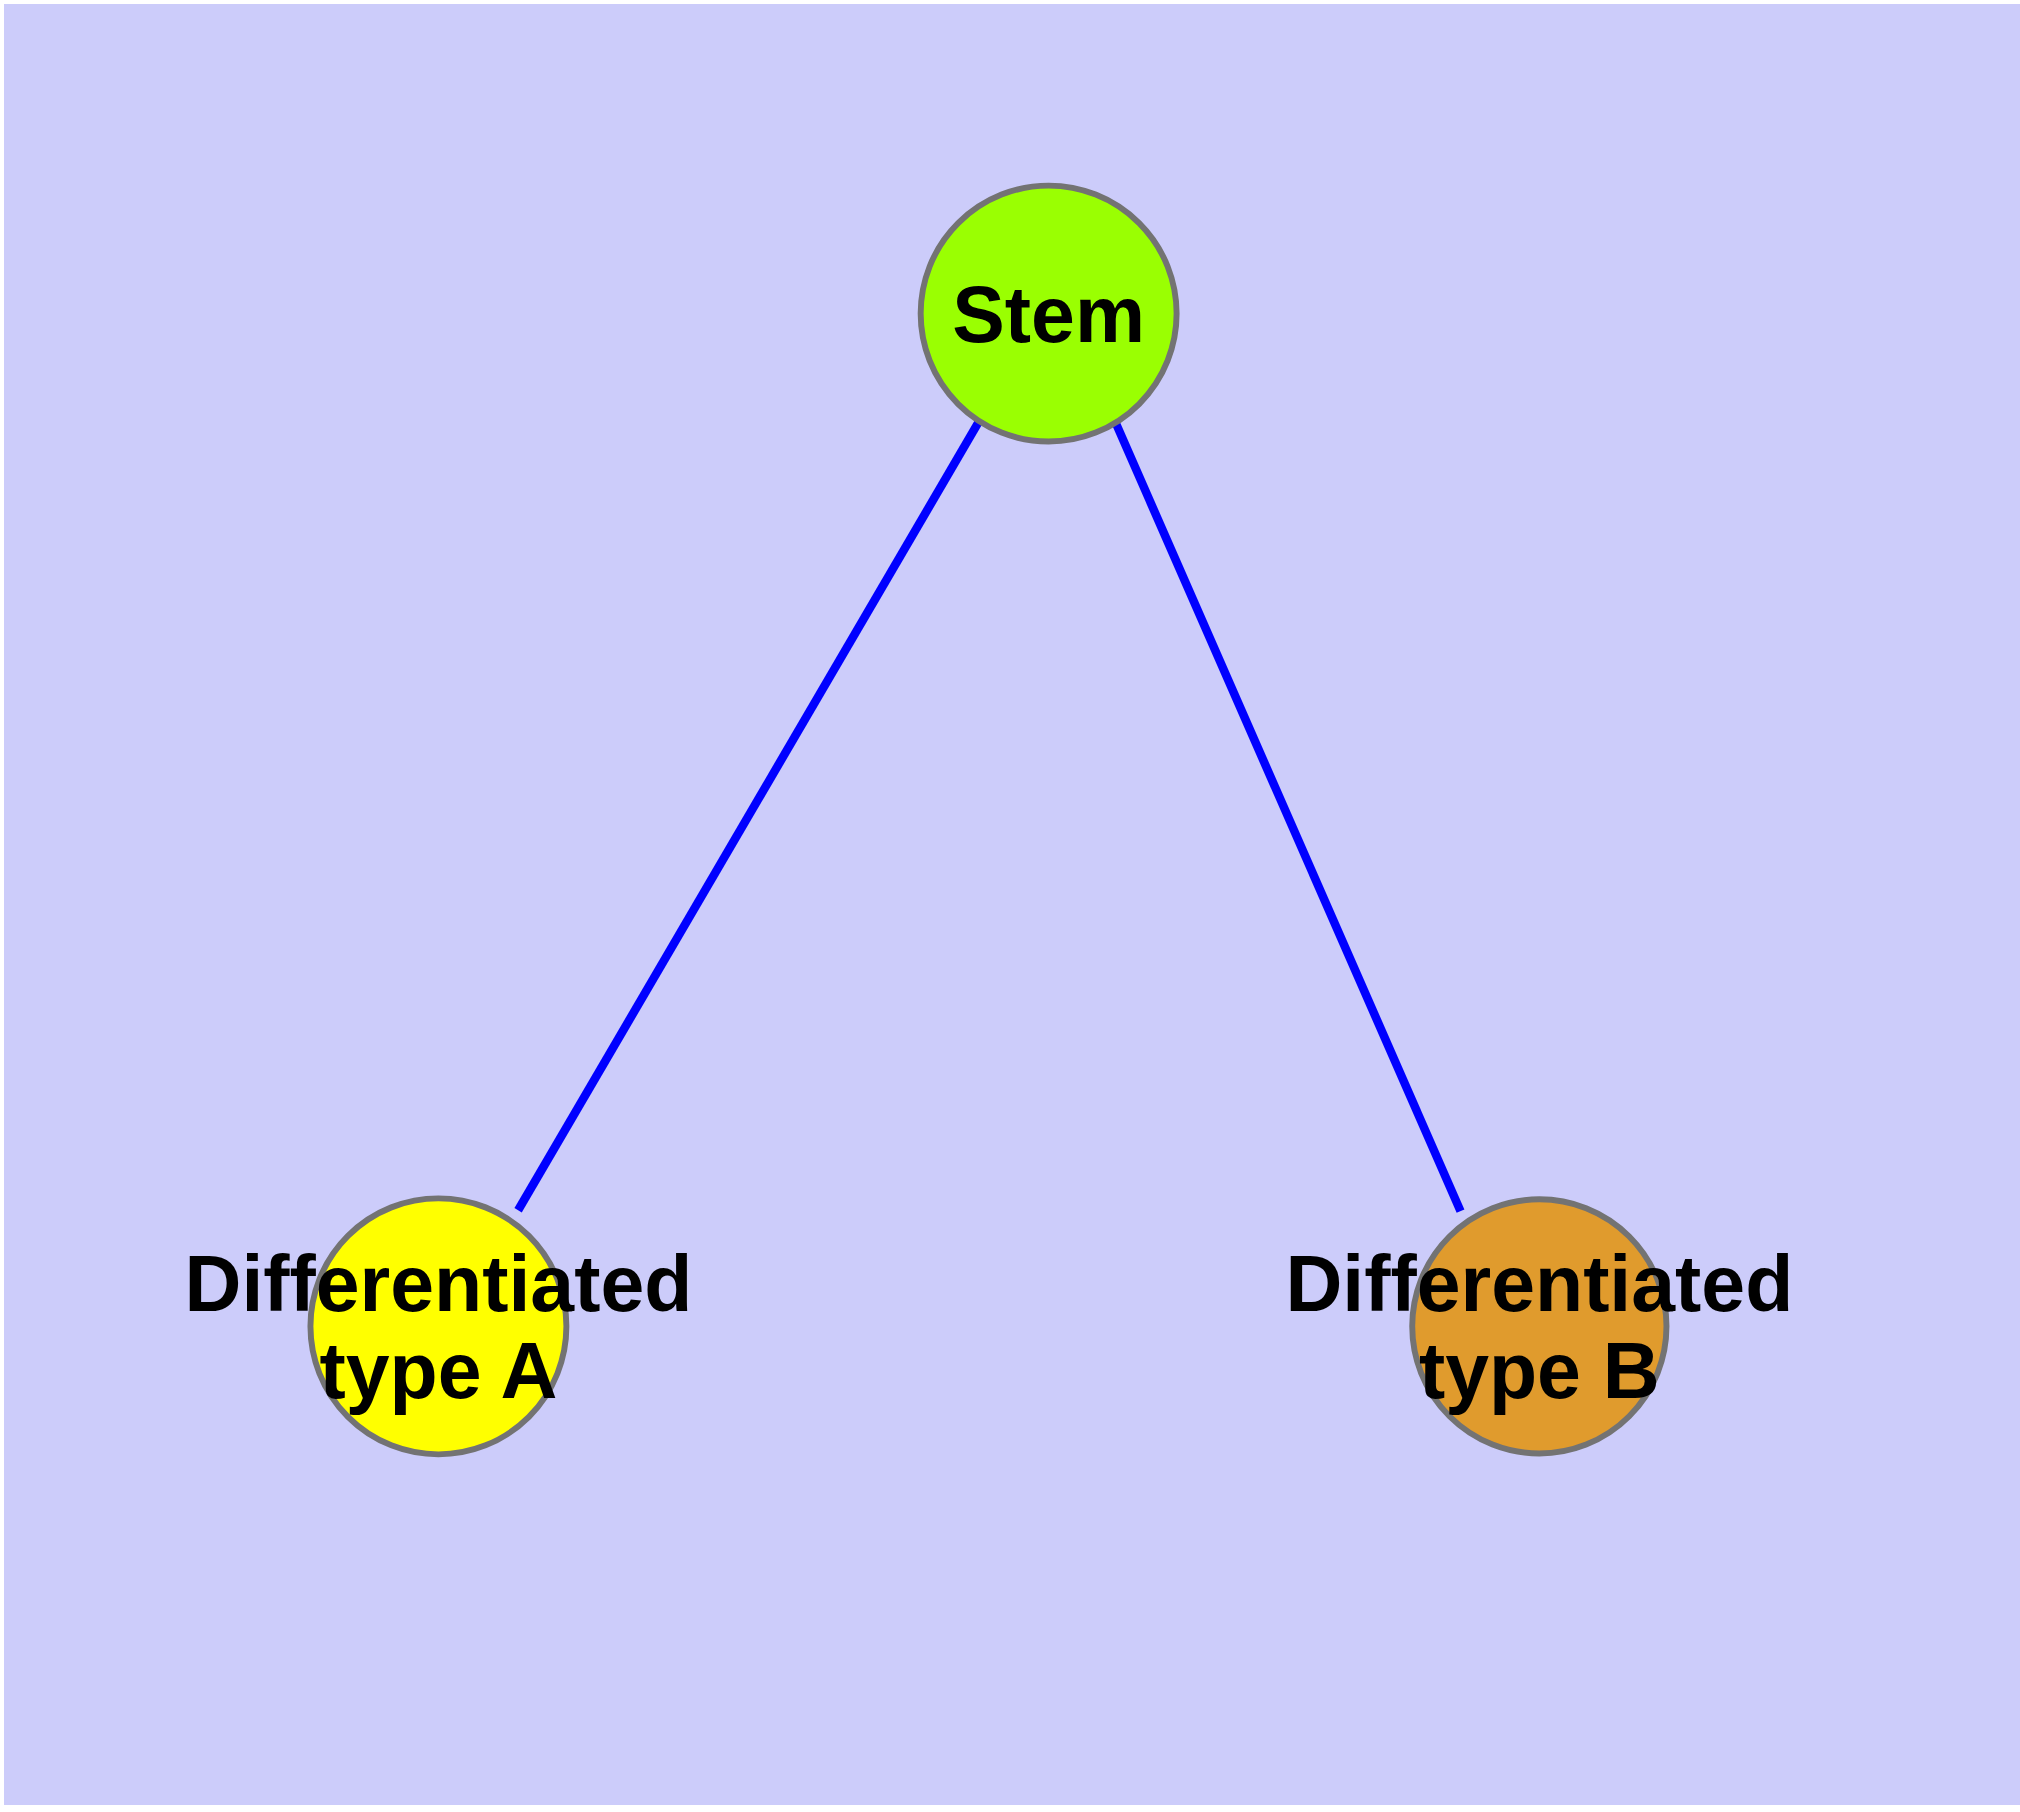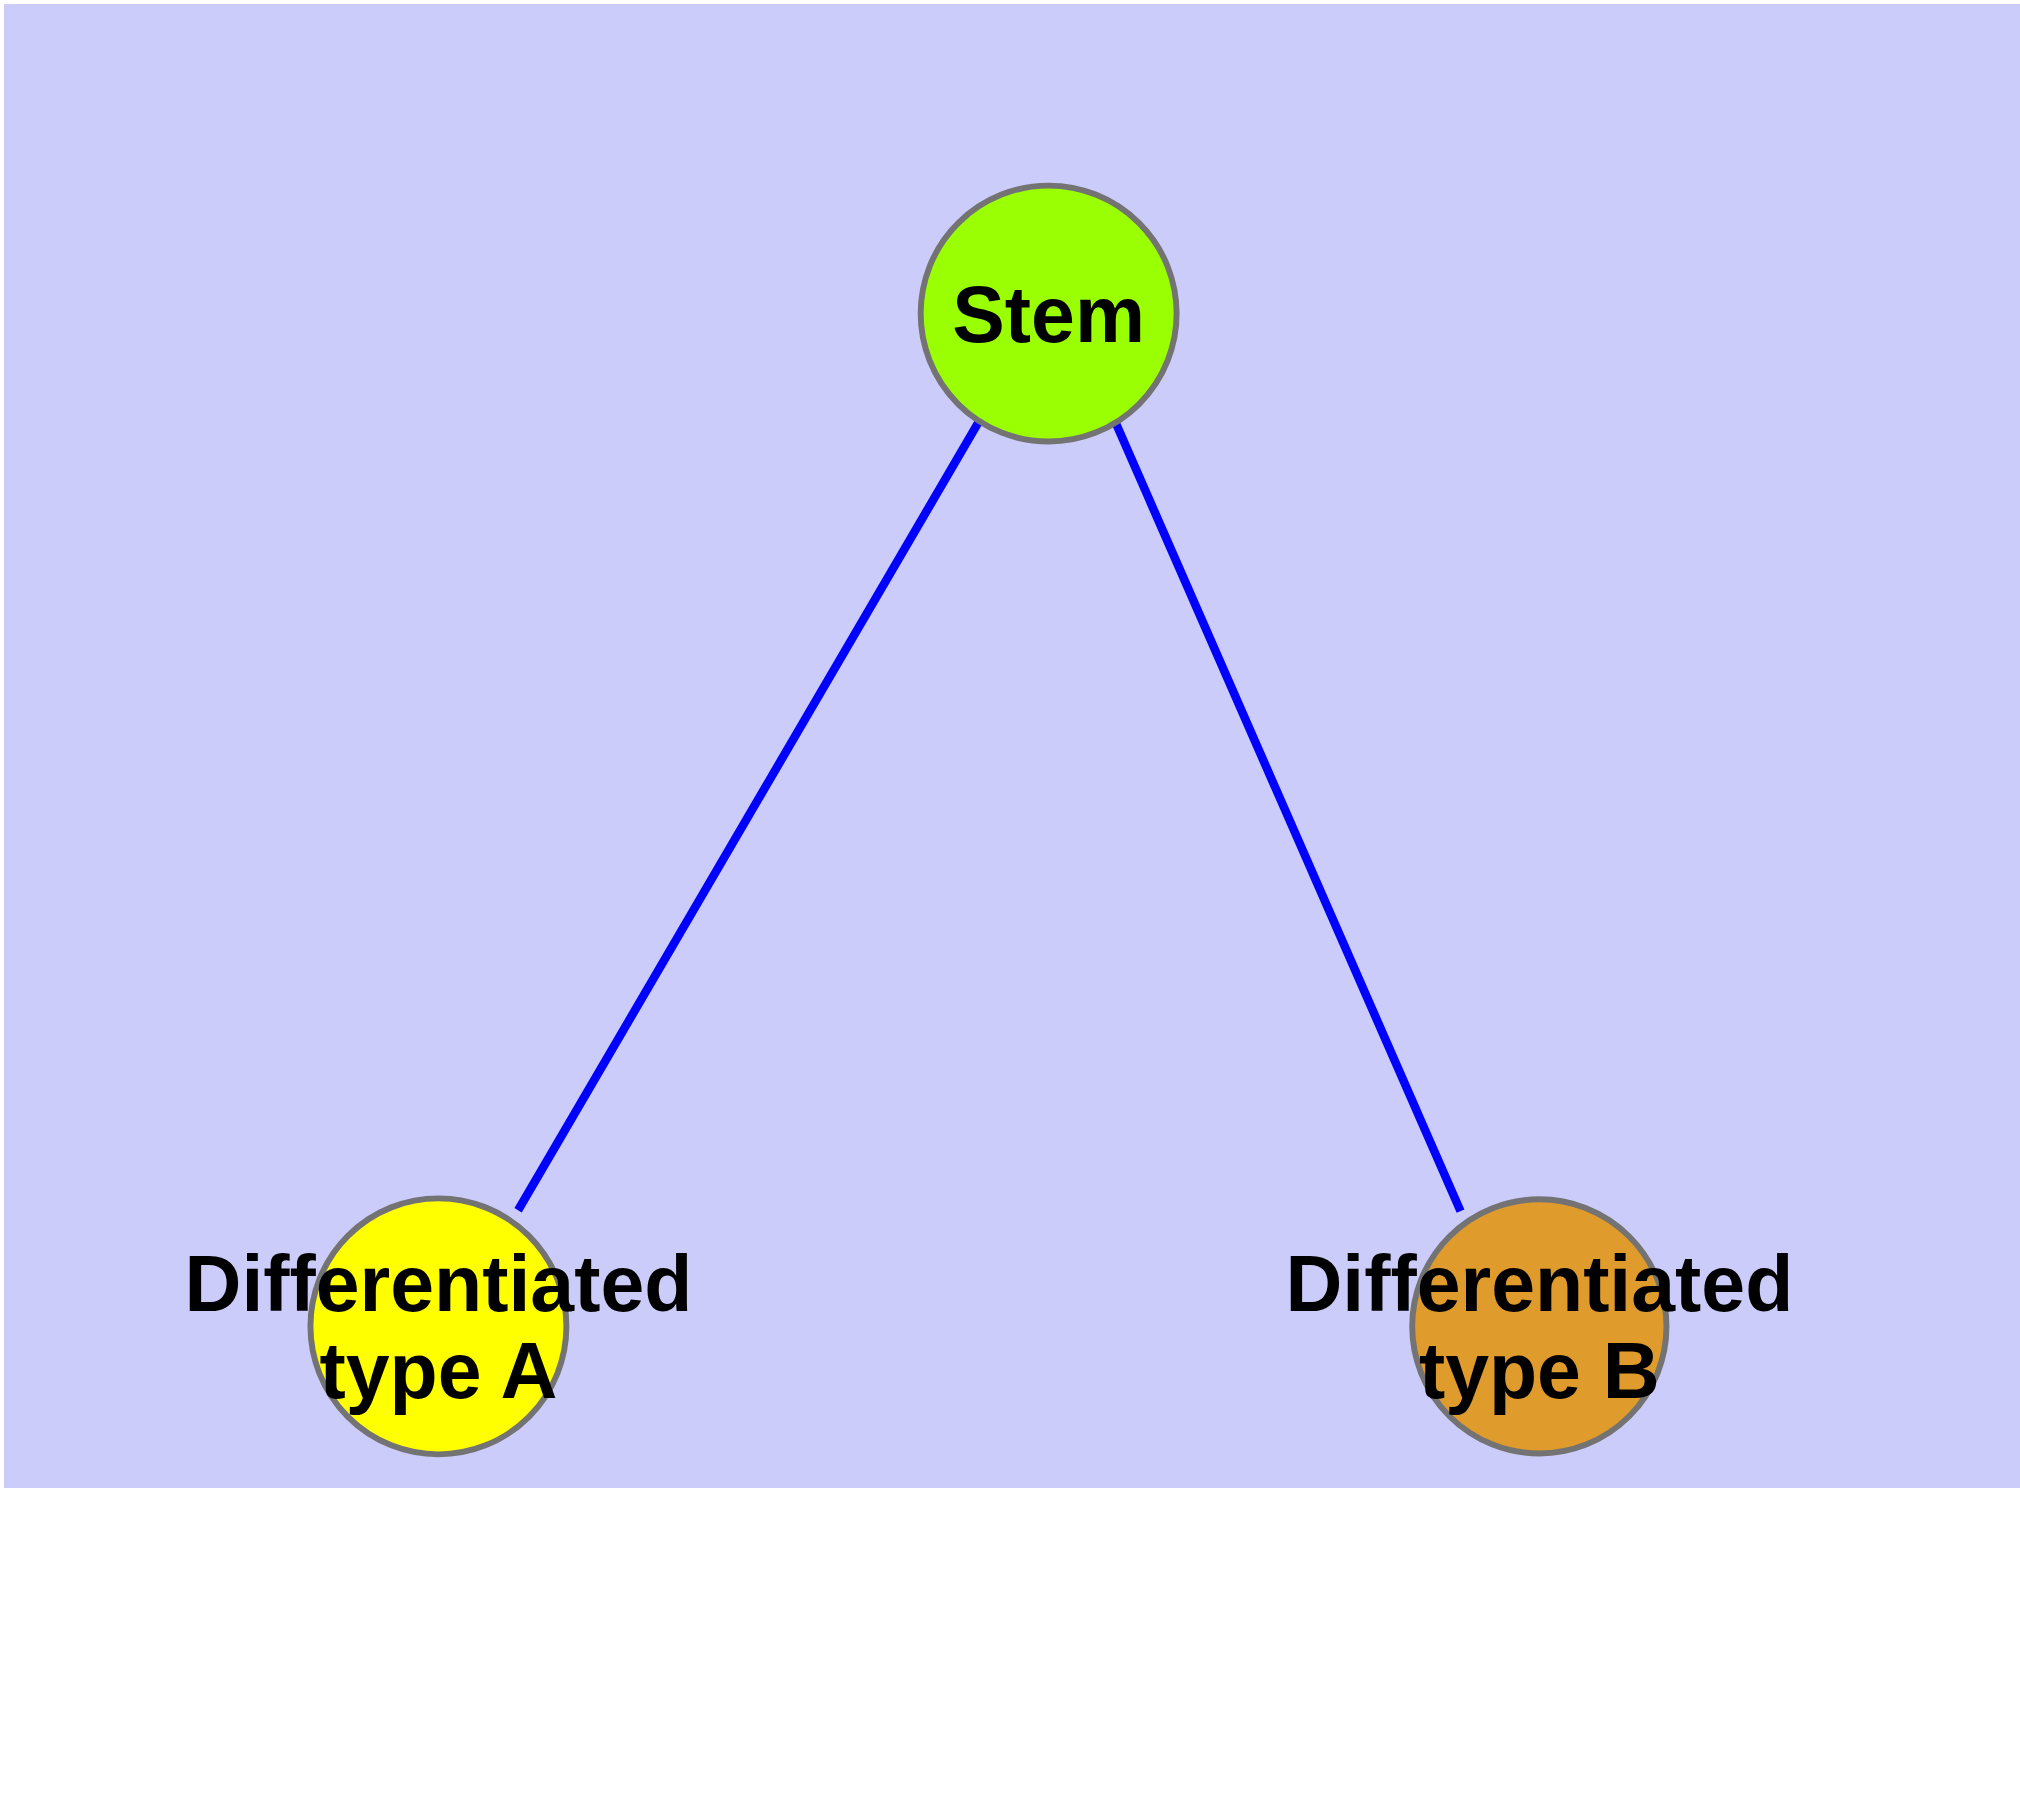--- a/index.html
+++ b/index.html
@@ -4,21 +4,21 @@
 <title>Cell Differentiation Network Diagram</title>
 <style>
   html, body {
     margin: 0;
     padding: 0;
     background: #ffffff;
   }
   #canvas {
     position: relative;
     width: 2021px;
-    height: 1488px;
+    height: 1805px;
     overflow: hidden;
     background: #ffffff;
     font-family: "Liberation Sans", "DejaVu Sans", sans-serif;
   }
   #plot-area {
     position: absolute;
     left: 4.2px;
     top: 4.2px;
     width: 2016px;
     height: 1808px;

